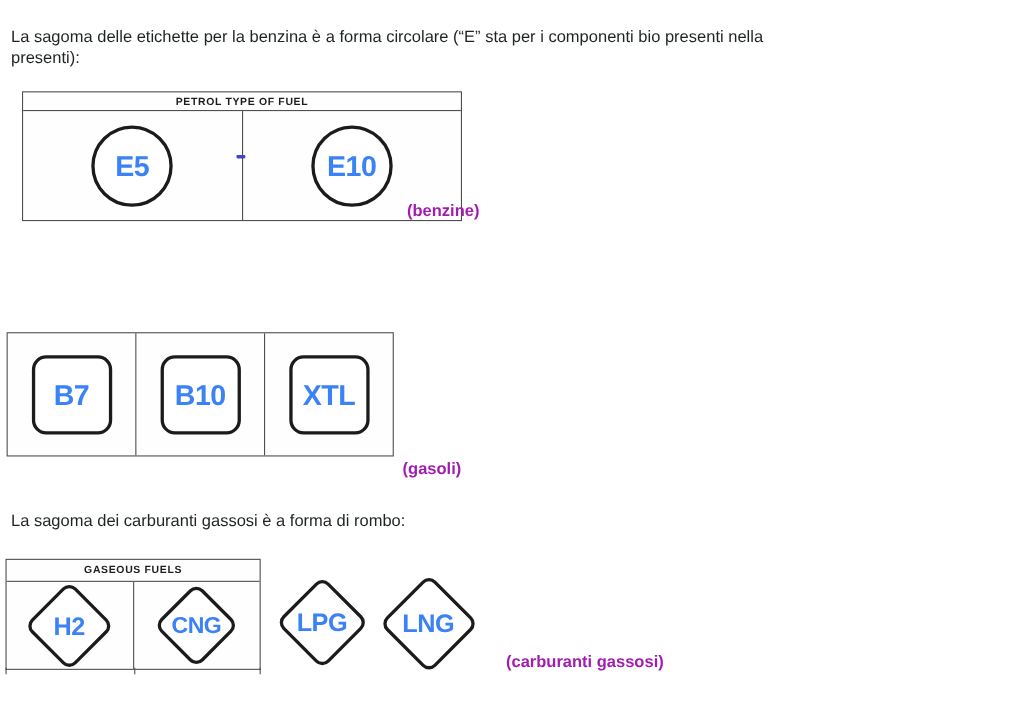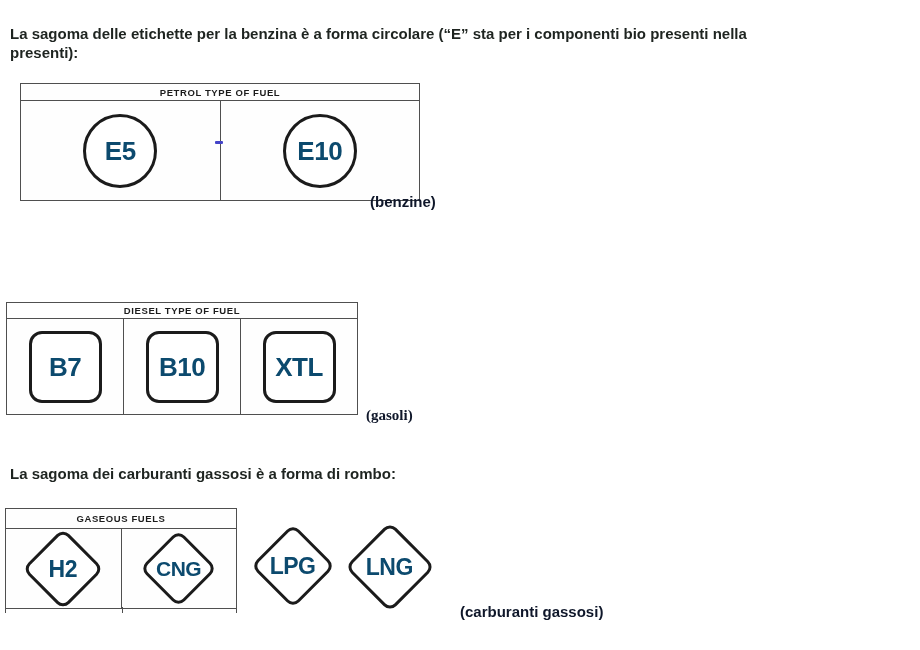--- a/index.html
+++ b/index.html
@@ -13,32 +13,31 @@
     height: 650px;
     background: #ffffff;
     font-family: "Liberation Sans", sans-serif;
     color: #1e1e1e;
     overflow: hidden;
   }
   .para {
     position: absolute;
     left: 10px;
     font-size: 15px;
-    font-weight: bold;
+    font-weight: normal;
     line-height: 19px;
     color: #1e2420;
     white-space: nowrap;
   }
   .caption {
     position: absolute;
     font-size: 15px;
     font-weight: bold;
-    color: #0f172a;
+    color: #a21caf;
     white-space: nowrap;
-    margin-top: 10px;
   }
   .fuel-table {
     position: absolute;
     border: 1px solid #4f4f4f;
     background: #fefefe;
     box-sizing: border-box;
     display: flex;
     flex-direction: column;
   }
   .fuel-table-header {
@@ -90,21 +89,21 @@
     border-radius: 9px;
     transform: rotate(45deg);
     display: flex;
     align-items: center;
     justify-content: center;
     background: #fff;
     box-sizing: border-box;
   }
   .shape-label {
     font-weight: bold;
-    color: #0c4a6e;
+    color: #3b82f6;
     letter-spacing: -0.5px;
     line-height: 1;
   }
   .circle-shape .shape-label,
   .square-shape .shape-label {
     font-size: 26px;
   }
   .diamond-shape .shape-label {
     transform: rotate(-45deg);
     font-size: 23px;
@@ -151,41 +150,40 @@
       </div>
     </div>
   </div>
 
   <div class="blue-dash" style="left:215px; top:141px;"></div>
 
   <div class="caption" style="left:370px; top:183px;">(benzine)</div>
 
 
   <div class="fuel-table" style="left:6px; top:302px; width:352px; height:113px;">
-    <div class="fuel-table-header" style="height:15px;">DIESEL TYPE OF FUEL</div>
     <div class="fuel-table-body">
       <div class="fuel-cell">
         <div class="square-shape">
           <span class="shape-label">B7</span>
         </div>
       </div>
       <div class="fuel-cell">
         <div class="square-shape">
           <span class="shape-label">B10</span>
         </div>
       </div>
       <div class="fuel-cell">
         <div class="square-shape">
           <span class="shape-label">XTL</span>
         </div>
       </div>
     </div>
   </div>
 
-  <div class="caption" style="left:366px; top:397px;font-family:Liberation Serif, serif;">(gasoli)</div>
+  <div class="caption" style="left:366px; top:418px;">(gasoli)</div>
 
   <div class="para" style="top:464px;">
     <div>La sagoma dei carburanti gassosi è a forma di rombo:</div>
   </div>
 
   <div class="fuel-table" style="left:5px; top:508px; width:232px; height:101px;">
     <div class="fuel-table-header" style="height:19px;">GASEOUS FUELS</div>
     <div class="fuel-table-body">
       <div class="fuel-cell">
         <div class="diamond-shape" style="width:58px; height:58px;">

